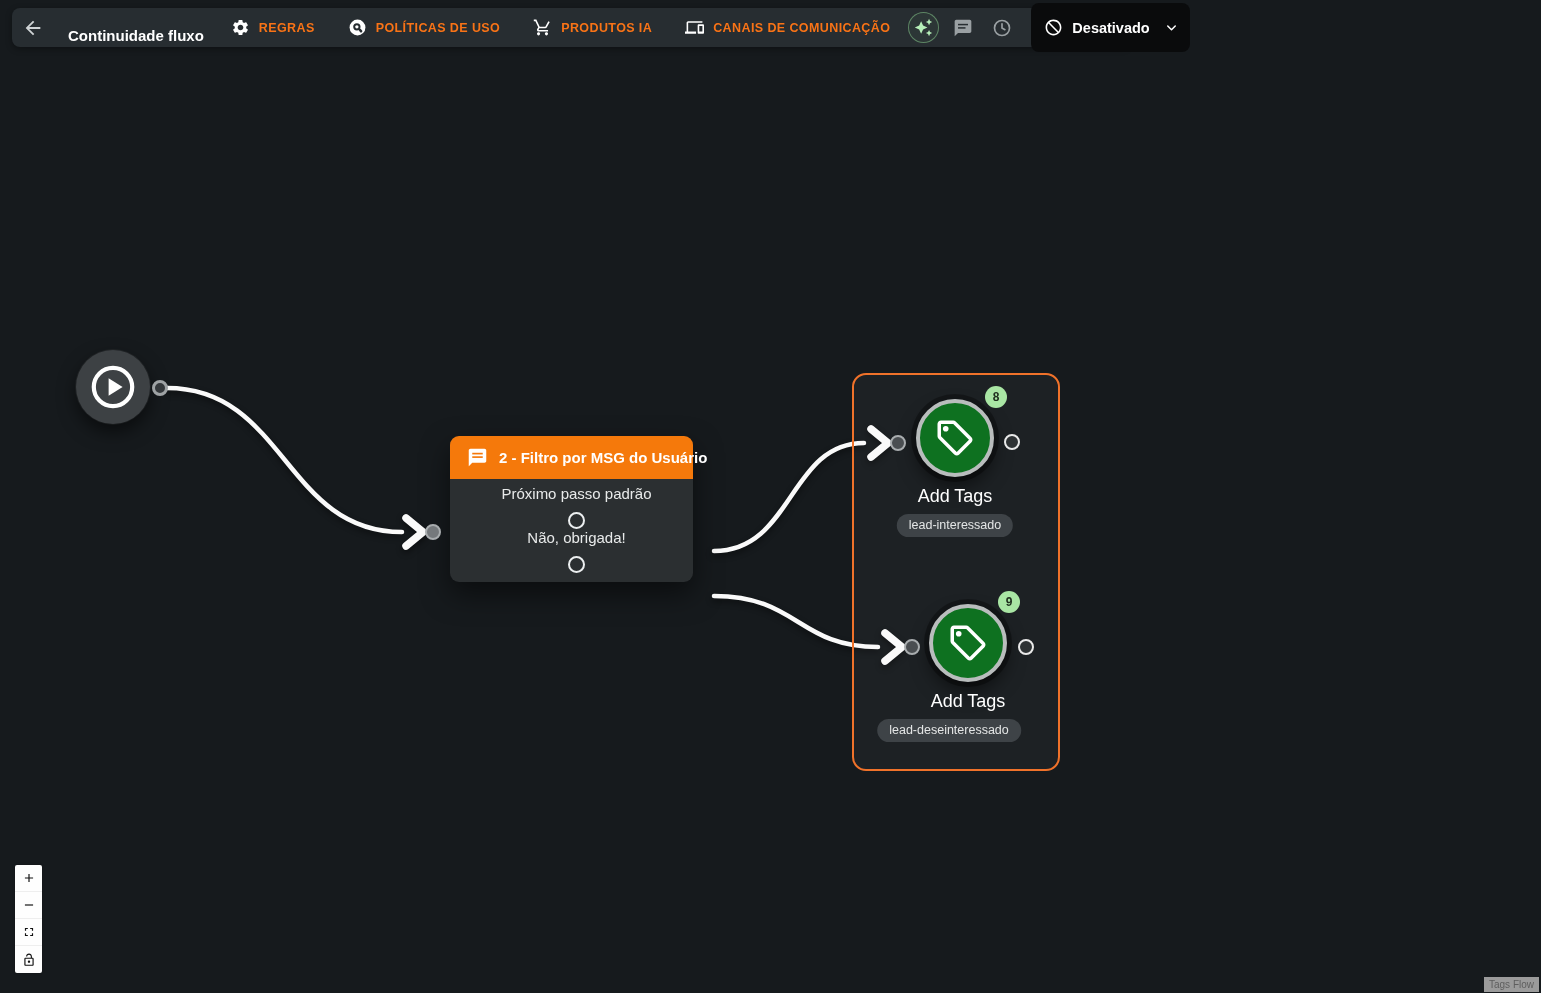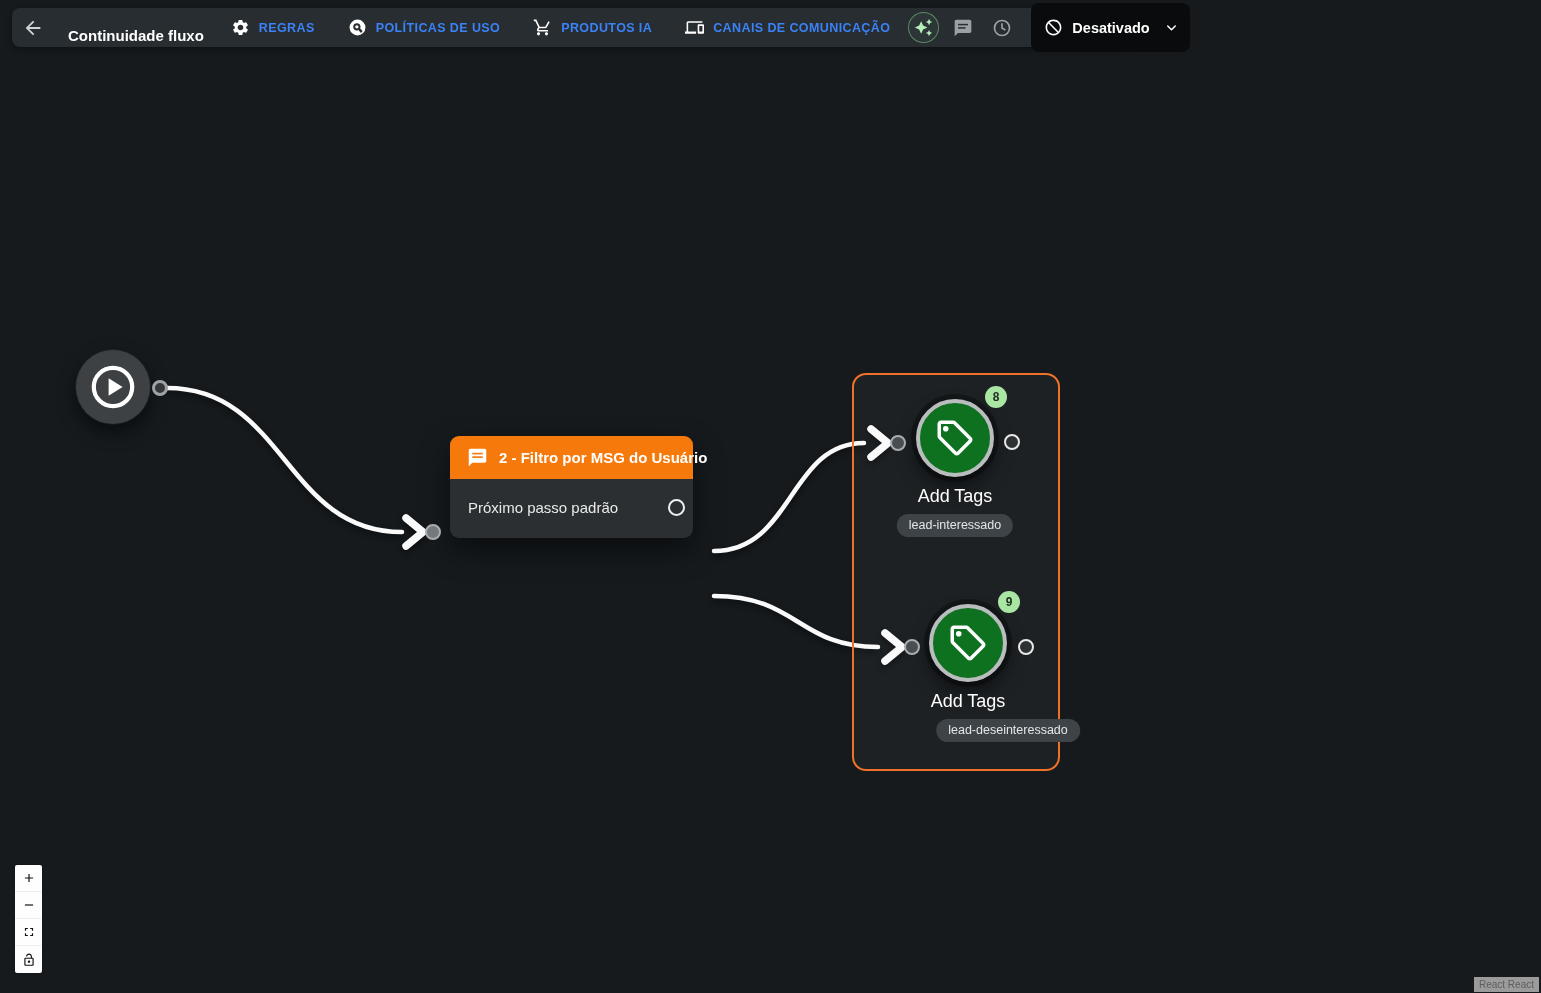--- a/index.html
+++ b/index.html
@@ -15,21 +15,21 @@
   
   .topbar {
     position:absolute; left:12px; top:8px; width:1117px; height:39px;
     background:#272d31; border-radius:8px;
     display:flex; align-items:center; padding:0 8px 0 10px;
     box-shadow:0 2px 6px rgba(0,0,0,.35);
     z-index:30;
   }
   .back-btn { width:34px; height:34px; display:flex; align-items:center; justify-content:center; cursor:pointer; }
   .tb-title { color:#fff; font-size:15px; font-weight:700; margin:16px 27px 0 24px; white-space:nowrap; }
-  .tb-tab { display:flex; align-items:center; gap:9px; color:#3b82f6; font-size:12.5px; font-weight:700;
+  .tb-tab { display:flex; align-items:center; gap:9px; color:#f97316; font-size:12.5px; font-weight:700;
             letter-spacing:.4px; margin-right:33px; white-space:nowrap; cursor:pointer; }
   .tb-tab svg { flex:none; }
   .tb-actions { margin-left:auto; display:flex; align-items:center; gap:9px; }
   .sparkle-btn { width:31px; height:31px; border-radius:50%; border:1px solid rgba(133,199,138,.55);
                  display:flex; align-items:center; justify-content:center; cursor:pointer; background:rgba(133,199,138,.06); }
   .icon-btn { width:30px; height:30px; display:flex; align-items:center; justify-content:center; cursor:pointer; }
   .status-btn { height:49px; margin-left:5px; background:#0a0b0c; border-radius:8px;
                 display:flex; align-items:center; gap:9px; padding:0 11px 0 13px;
                 color:#fff; font-weight:700; font-size:14.5px; cursor:pointer; }
   .status-btn .chev { margin-left:5px; display:flex; }
@@ -63,21 +63,21 @@
     position:absolute; left:450px; top:436px; width:243px; border-radius:9px;
     background:#2b2f31; z-index:10; box-shadow:0 12px 28px rgba(0,0,0,.5); cursor:grab;
   }
   .filter-header {
     height:43px; background:#f5790b; border-radius:9px 9px 0 0;
     display:flex; align-items:center; gap:11px; padding:0 17px;
     color:#fff; font-weight:700; font-size:15px; white-space:nowrap;
   }
   .filter-body { padding:6px 0 9px; }
   .filter-row { height:44px; display:flex; align-items:center; justify-content:space-between;
-                padding:0 8px 0 18px; color:#e8eaea; font-size:15px; }
+                padding:0 8px 0 18px; color:#e8eaea; font-size:15px;flex-direction:column; }
 
   
   .selection-rect {
     position:absolute; left:852px; top:373px; width:208px; height:398px;
     border:2.5px solid #f0722a; border-radius:14px; background:rgba(255,255,255,.03); z-index:6;
   }
 
   
   .tag-circle {
     position:absolute; width:78px; height:78px; border-radius:50%;
@@ -94,21 +94,21 @@
   }
   .tag-badge-1 { left:985px; top:386px; }
   .tag-badge-2 { left:998px; top:591px; }
   .tag-label { position:absolute; width:200px; text-align:center; color:#fff; font-size:18px;
                font-weight:500; z-index:10; }
   .tag-label-1 { left:855px; top:486px; }
   .tag-label-2 { left:868px; top:691px; }
   .tag-pill { position:absolute; transform:translateX(-50%); background:#3e4347; color:#e4e6e6;
               font-size:12.5px; padding:4px 12px 5px; border-radius:12px; white-space:nowrap; z-index:10; }
   .tag-pill-1 { left:955px; top:514px; }
-  .tag-pill-2 { left:1008px; top:719px; }
+  .tag-pill-2 { left:949px; top:719px; }
 
   
   .controls { position:absolute; left:15px; top:865px; width:27px; background:#fefefe;
               border-radius:2px; box-shadow:0 0 2px 1px rgba(0,0,0,.12); z-index:20; }
   .ctrl-btn { width:27px; height:27px; display:flex; align-items:center; justify-content:center;
               border-bottom:1px solid #eee; cursor:pointer; color:#111; }
   .ctrl-btn:last-child { border-bottom:none; }
 
   
   .attribution { position:absolute; right:2px; bottom:1px; background:rgba(170,170,170,.9);
@@ -238,20 +238,24 @@
         <rect x="6" y="10.6" width="12" height="1.9" fill="#f5790b"></rect>
       </svg>
     </span>
     <span>2 - Filtro por MSG do Usuário</span>
   </div>
   <div class="filter-body">
     <div class="filter-row">
       <span>Próximo passo padrão</span>
       <span class="h-row"></span>
     </div>
+    <div class="filter-row">
+      <span>Não, obrigada!</span>
+      <span class="h-row"></span>
+    </div>
   </div>
 </div>
 
 <div class="selection-rect"></div>
 
 <div class="tag-circle tag-circle-1">
   <span style="display:flex">
     <svg width="42" height="42" viewBox="0 0 24 24">
         <path fill="#fff" d="M21.41 11.58l-9-9C12.05 2.22 11.55 2 11 2H4c-1.1 0-2 .9-2 2v7c0 .55.22 1.05.59 1.42l9 9c.78.78 2.05.78 2.83 0l7-7c.78-.78.78-2.04-.01-2.84zM13 20.01 4 11V4h7v-.01l9 9-7 7.02z"></path>
         <circle cx="6.7" cy="6.7" r="1.6" fill="#fff"></circle>
@@ -302,13 +306,13 @@
   </div>
   <div class="ctrl-btn">
     <span style="display:flex">
       <svg width="14" height="14" viewBox="0 0 24 24">
           <path fill="#111" d="M18 8h-1V6c0-2.76-2.24-5-5-5S7 3.24 7 6h1.9c0-1.71 1.39-3.1 3.1-3.1 1.71 0 3.1 1.39 3.1 3.1v2H6c-1.1 0-2 .9-2 2v10c0 1.1.9 2 2 2h12c1.1 0 2-.9 2-2V10c0-1.1-.9-2-2-2zm0 12H6V10h12v10zm-6-3c1.1 0 2-.9 2-2s-.9-2-2-2-2 .9-2 2 .9 2 2 2z"></path>
         </svg>
     </span>
   </div>
 </div>
 
-<div class="attribution">React React</div>
+<div class="attribution">Tags Flow</div>
 
 </body></html>

